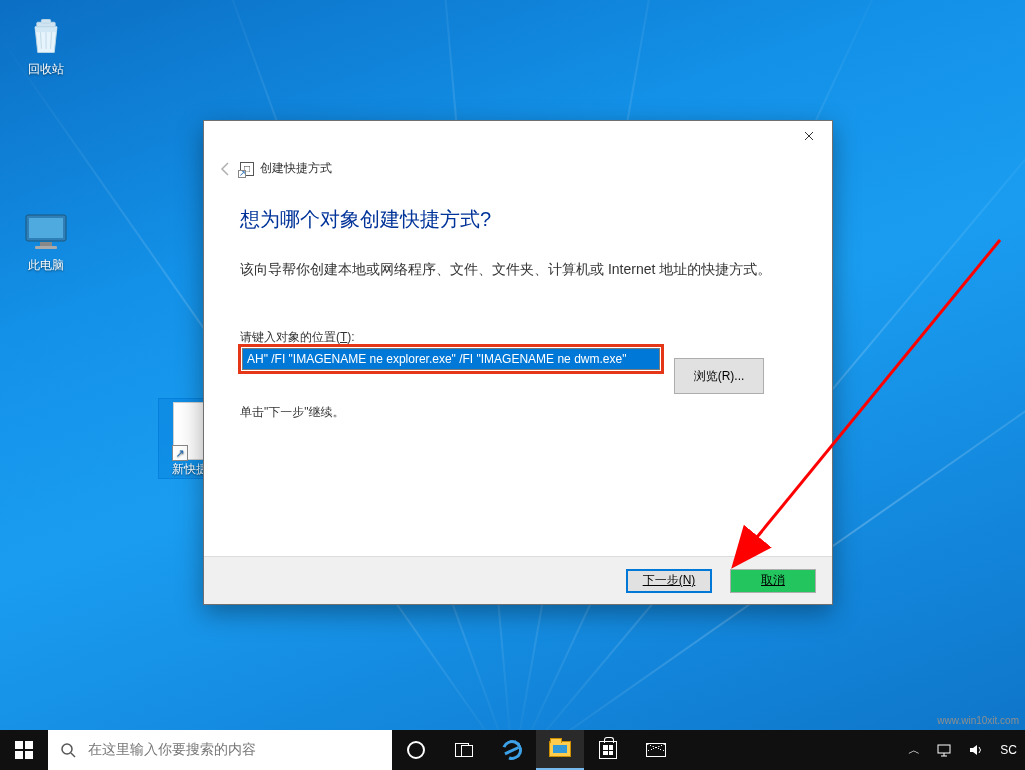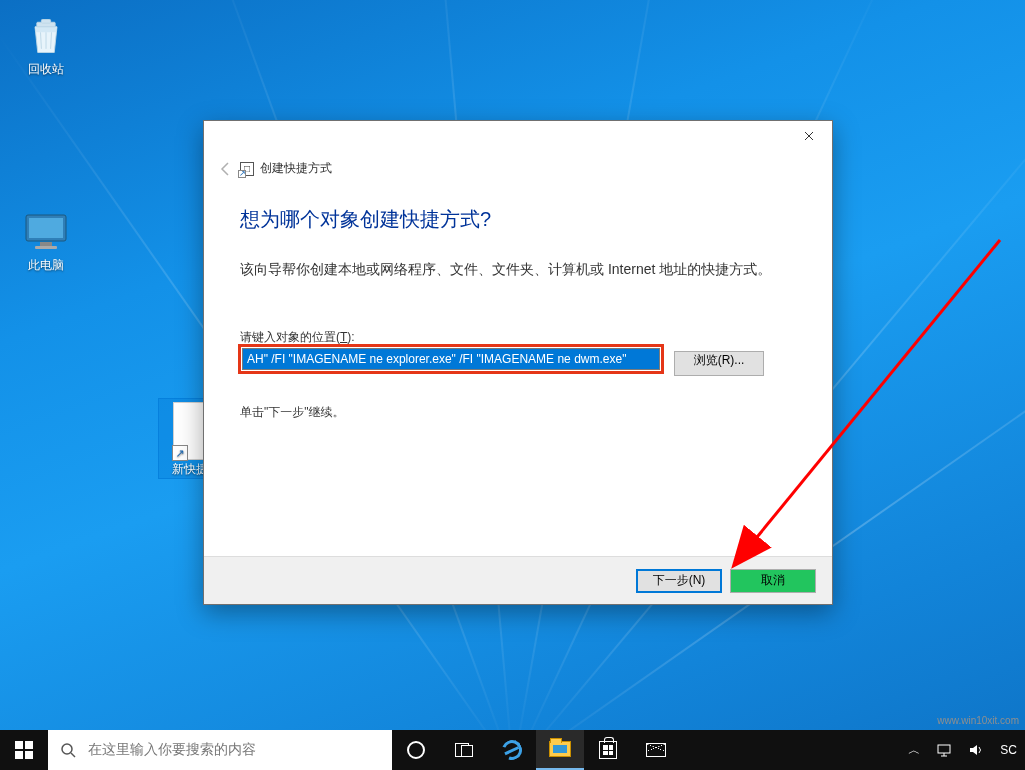--- a/index.html
+++ b/index.html
@@ -48,24 +48,24 @@
 .dialog .title-row { position:absolute; left:36px; top:39px; font-size:12px; color:#333; display:flex; align-items:center; gap:6px; }
 .mini-icon { width:14px; height:14px; display:inline-flex; align-items:center; justify-content:center; font-size:10px; border:1px solid #555; }
 .mini-icon .arr { position:absolute; font-size:8px; color:#1a68b4; left:-3px; bottom:-3px; background:#fff; border:1px solid #888; width:8px; height:8px; line-height:6px; }
 .dialog .headline { position:absolute; left:36px; top:85px; font-size:20px; color:#003399; }
 .dialog .desc { position:absolute; left:36px; top:140px; font-size:14px; color:#333; }
 .dialog .field-label { position:absolute; left:36px; top:208px; font-size:12px; color:#333; }
 .dialog .field-label u { text-decoration: underline; }
 .input-wrap { position:absolute; left:34px; top:223px; width:426px; height:30px; border:3px solid #e53617; padding:1px; }
 .input-box { width:100%; height:100%; border:1px solid #7a7a7a; background:#fff; }
 .input-text { height:100%; display:flex; align-items:center; padding:0 4px; font-size:12px; color:#fff; background:#0078d7; white-space:nowrap; overflow:hidden; }
-.browse-btn { position:absolute; left:470px; top:230px; width:90px; height:25px; border:1px solid #adadad; background:#e1e1e1; font-size:12px; display:flex; align-items:flex-start; justify-content:center; }
+.browse-btn { position:absolute; left:470px; top:237px; width:90px; height:36px; border:1px solid #adadad; background:#e1e1e1; font-size:12px; display:flex; align-items:center; justify-content:center; }
 .continue-text { position:absolute; left:36px; top:283px; font-size:12px; color:#333; }
 
-.dialog .footer { position:absolute; left:0; right:0; bottom:0; height:48px; border-top:1px solid #ddd; background:#f0f0f0; display:flex; align-items:center; justify-content:flex-end; gap:8px; padding-right:16px; }
+.dialog .footer { position:absolute; left:0; right:0; bottom:0; height:48px; border-top:1px solid #ddd; background:#f0f0f0; display:flex; align-items:center; justify-content:flex-end; gap:18px; padding-right:16px;text-decoration:underline; }
 .btn { min-width:86px; height:24px; border:1px solid #adadad; background:#22c55e; font-size:12px; display:flex; align-items:center; justify-content:center; padding:0 10px; }
 .btn.primary { border:2px solid #0078d7; background:#e1e1e1; }
 
 
 .arrow-annot { position:absolute; left:0; top:0; pointer-events:none; }
 
 
 .taskbar { position:absolute; left:0; right:0; bottom:0; height:40px; background:#101010; display:flex; align-items:center; color:#fff; }
 .start-btn { width:48px; height:40px; display:flex; align-items:center; justify-content:center; }
 .win-logo { width:18px; height:18px; display:grid; grid-template-columns:1fr 1fr; grid-template-rows:1fr 1fr; gap:2px; }

